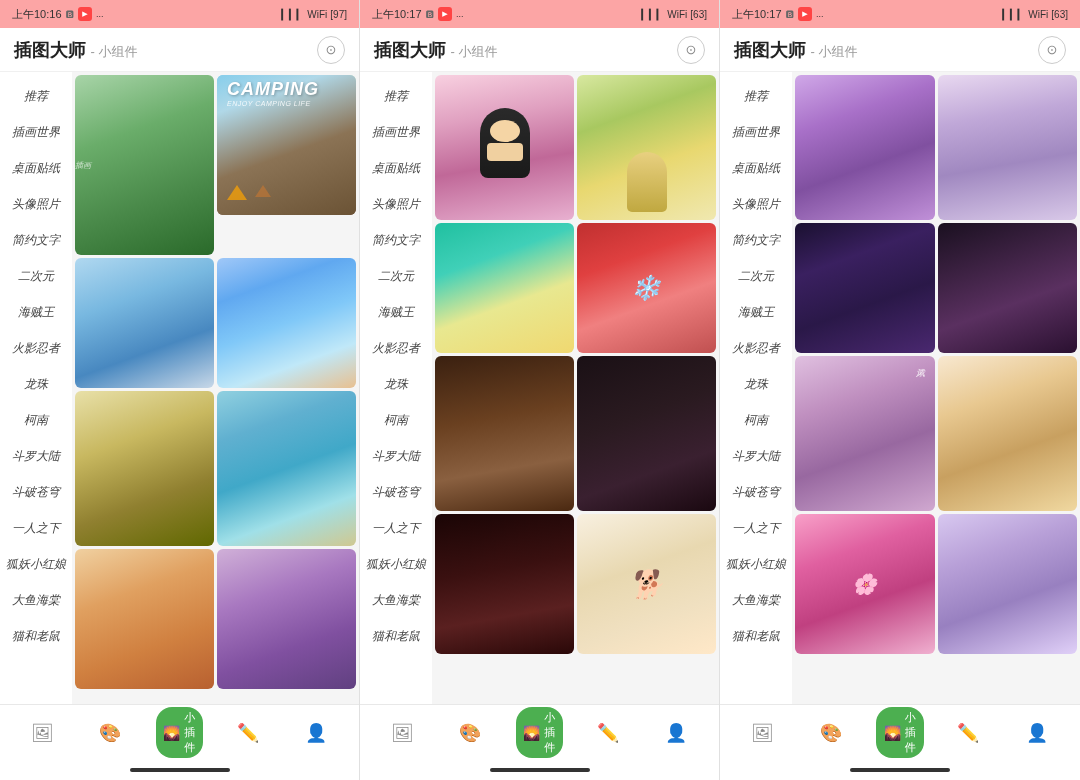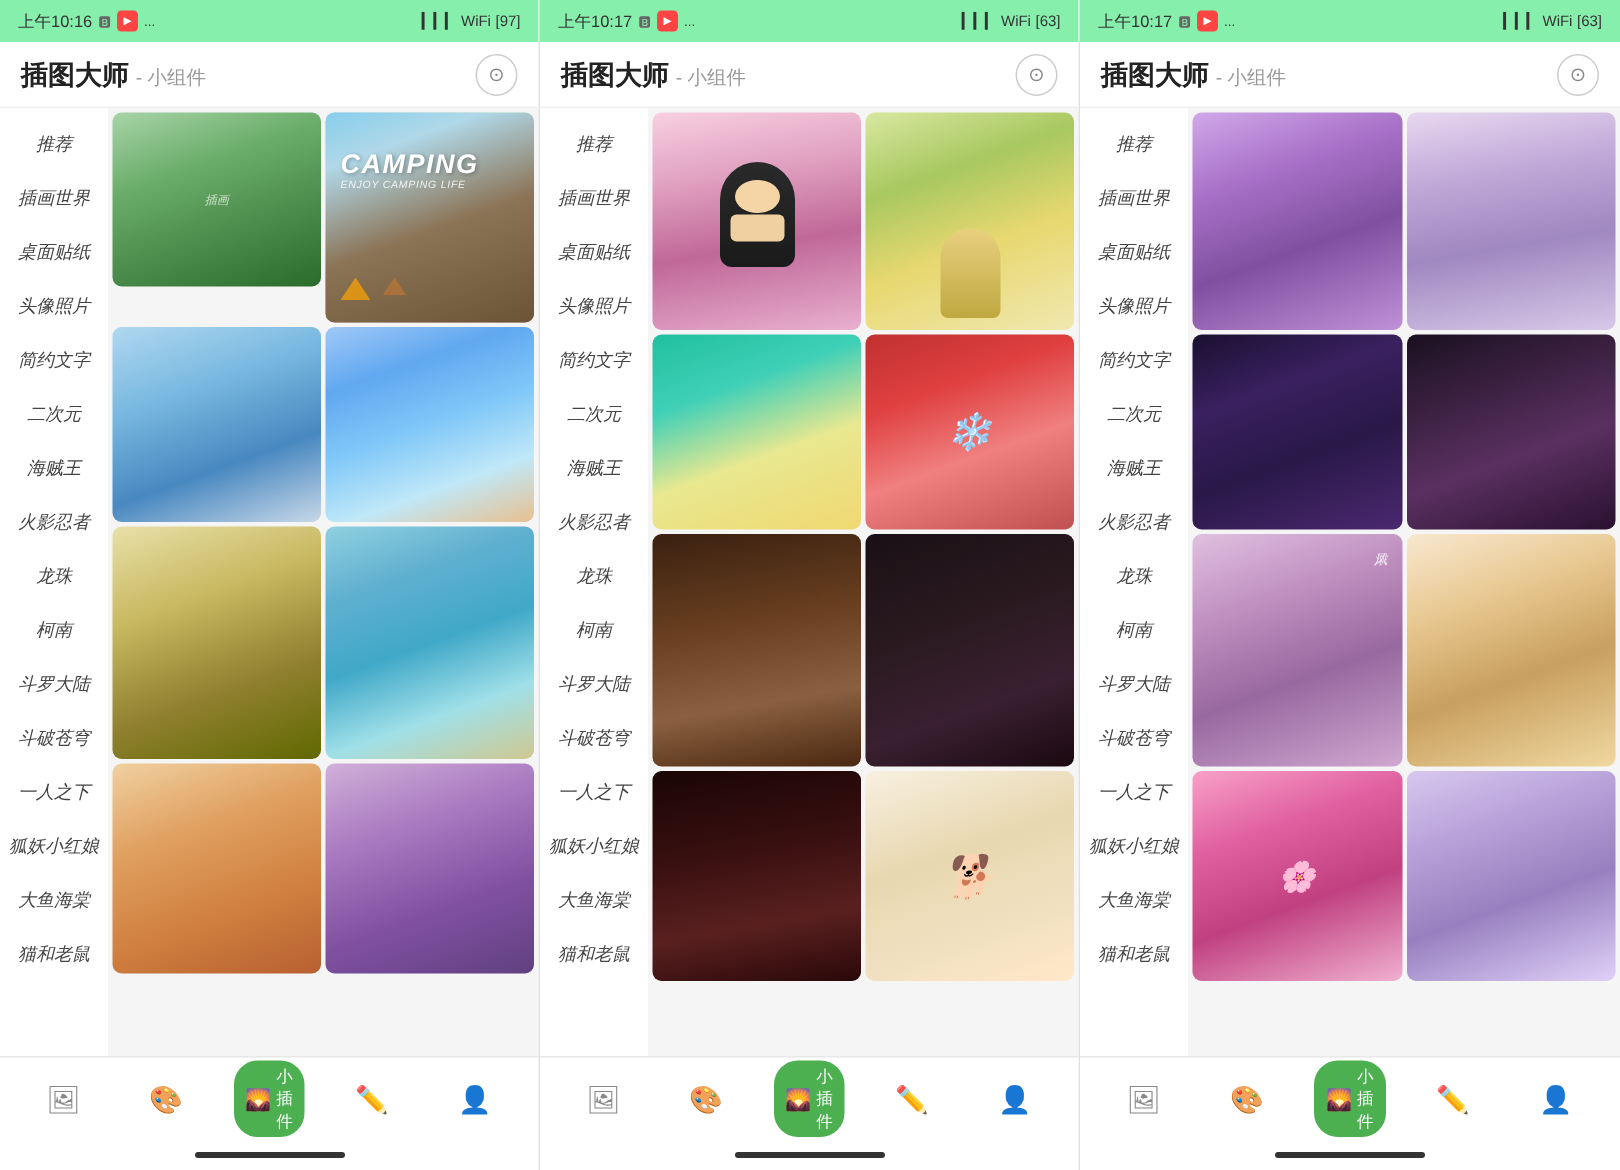--- a/index.html
+++ b/index.html
@@ -15,21 +15,21 @@
       width: 360px;
       height: 780px;
       background: #fff;
       display: flex;
       flex-direction: column;
       border-right: 1px solid #e0e0e0;
       overflow: hidden;
     }
     .status-bar {
       height: 28px;
-      background: #86efac;
+      background: #fca5a5;
       display: flex;
       align-items: center;
       justify-content: space-between;
       padding: 0 12px;
       font-size: 11px;
       color: #333;
     }
     .status-left { display: flex; align-items: center; gap: 4px; }
     .status-right { display: flex; align-items: center; gap: 3px; font-size: 10px; }
     .header {
@@ -186,26 +186,26 @@
       <div class="sidebar-item">斗破苍穹</div>
       <div class="sidebar-item">一人之下</div>
       <div class="sidebar-item">狐妖小红娘</div>
       <div class="sidebar-item">大鱼海棠</div>
       <div class="sidebar-item">猫和老鼠</div>
     </div>
     <div class="grid-area">
       <div class="staggered-grid">
 
         <div class="staggered-row">
-          <div class="staggered-cell" style="height:116px;background:linear-gradient(160deg,#a8d4a8,#6aad6a,#4a8a4a,#2a6a2a);border-radius:6px;display:flex;align-items:center;justify-content:center;">
+          <div class="staggered-cell" style="height:180px;background:linear-gradient(160deg,#a8d4a8,#6aad6a,#4a8a4a,#2a6a2a);border-radius:6px;display:flex;align-items:center;">
             <span style="font-size:8px;color:rgba(255,255,255,0.7);">插画</span>
           </div>
           <div class="staggered-cell camping-cell" style="height:140px;border-radius:6px;overflow:hidden;position:relative;">
             <div style="position:absolute;inset:0;background:linear-gradient(160deg,#87ceeb 0%,#b0d8e8 20%,#8B7355 55%,#6B5335 100%);"></div>
-            <div style="position:absolute;top:24px;left:10px;">
+            <div style="position:absolute;top:4px;left:10px;">
               <div style="color:white;font-size:18px;font-weight:900;letter-spacing:1px;text-shadow:1px 1px 3px rgba(0,0,0,0.3);">CAMPING</div>
               <div style="color:rgba(255,255,255,0.85);font-size:7px;letter-spacing:0.5px;">ENJOY CAMPING LIFE</div>
             </div>
             <div style="position:absolute;bottom:15px;left:10px;right:10px;display:flex;gap:8px;">
               <div style="width:20px;height:15px;background:rgba(255,165,0,0.7);clip-path:polygon(50% 0%,100% 100%,0% 100%);"></div>
               <div style="width:16px;height:12px;background:rgba(200,120,50,0.6);clip-path:polygon(50% 0%,100% 100%,0% 100%);"></div>
             </div>
           </div>
         </div>
 

